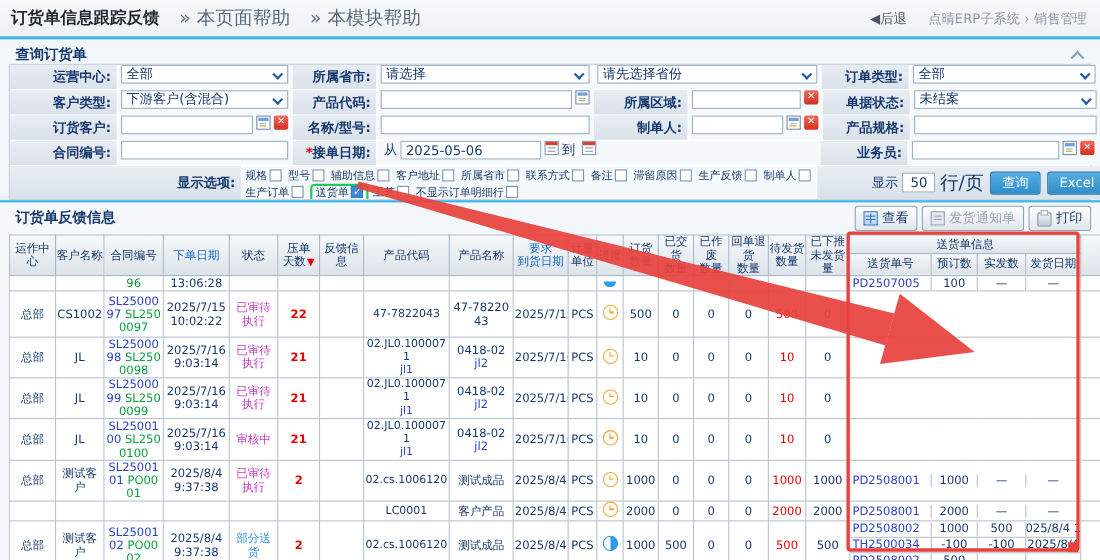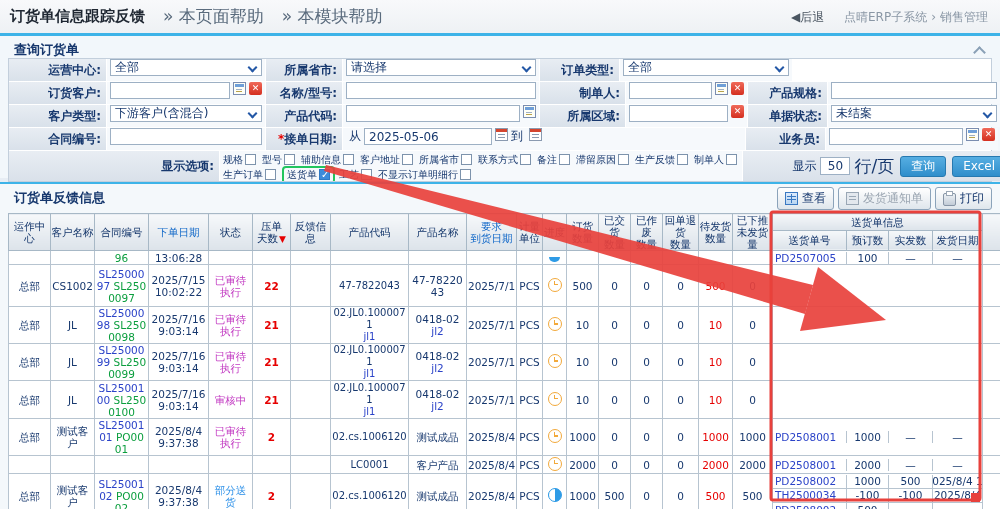--- a/index.html
+++ b/index.html
@@ -138,46 +138,26 @@
 
     <div class="frow">
       <div class="fl" style="width:97px">运营中心:</div>
       <div class="ff" style="width:158px">
           <div class="sel grow">全部</div>
         </div>
       <div class="fl" style="width:76px">所属省市:</div>
       <div class="ff" style="width:196px">
           <div class="sel grow">请选择</div>
         </div>
+      <div class="ff" style="width:206px">
+          <div class="sel grow">请先选择省份</div>
+        </div>
       <div class="fl" style="width:79px">订单类型:</div>
       <div class="ff last" style="width:172px">
           <div class="sel grow">全部</div>
-        </div>
-    </div>
-
-    <div class="frow">
-      <div class="fl" style="width:97px">订货客户:</div>
-      <div class="ff" style="width:158px">
-          <div class="inp grow"></div>
-          <span class="ico ico-pick"></span>
-          <span class="ico ico-x"></span>
-        </div>
-      <div class="fl" style="width:76px">名称/型号:</div>
-      <div class="ff" style="width:196px">
-          <div class="inp grow"></div>
-        </div>
-      <div class="fl" style="width:85px">制单人:</div>
-      <div class="ff" style="width:121px">
-          <div class="inp grow"></div>
-          <span class="ico ico-pick"></span>
-          <span class="ico ico-x"></span>
-        </div>
-      <div class="fl" style="width:79px">产品规格:</div>
-      <div class="ff last" style="width:172px">
-          <div class="inp grow"></div>
         </div>
     </div>
 
     <div class="frow">
       <div class="fl" style="width:97px">客户类型:</div>
       <div class="ff" style="width:158px">
           <div class="sel grow">下游客户(含混合)</div>
         </div>
       <div class="fl" style="width:76px">产品代码:</div>
       <div class="ff" style="width:196px">
@@ -185,20 +165,43 @@
           <span class="ico ico-pick"></span>
         </div>
       <div class="fl" style="width:85px">所属区域:</div>
       <div class="ff" style="width:121px">
           <div class="inp grow"></div>
           <span class="ico ico-x"></span>
         </div>
       <div class="fl" style="width:79px">单据状态:</div>
       <div class="ff last" style="width:172px">
           <div class="sel grow">未结案</div>
+        </div>
+    </div>
+
+    <div class="frow">
+      <div class="fl" style="width:97px">订货客户:</div>
+      <div class="ff" style="width:158px">
+          <div class="inp grow"></div>
+          <span class="ico ico-pick"></span>
+          <span class="ico ico-x"></span>
+        </div>
+      <div class="fl" style="width:76px">名称/型号:</div>
+      <div class="ff" style="width:196px">
+          <div class="inp grow"></div>
+        </div>
+      <div class="fl" style="width:85px">制单人:</div>
+      <div class="ff" style="width:121px">
+          <div class="inp grow"></div>
+          <span class="ico ico-pick"></span>
+          <span class="ico ico-x"></span>
+        </div>
+      <div class="fl" style="width:79px">产品规格:</div>
+      <div class="ff last" style="width:172px">
+          <div class="inp grow"></div>
         </div>
     </div>
 
     <div class="frow">
       <div class="fl" style="width:97px">合同编号:</div>
       <div class="ff" style="width:158px">
           <div class="inp grow"></div>
         </div>
       <div class="fl" style="width:76px">
           <span class="red">*</span>

